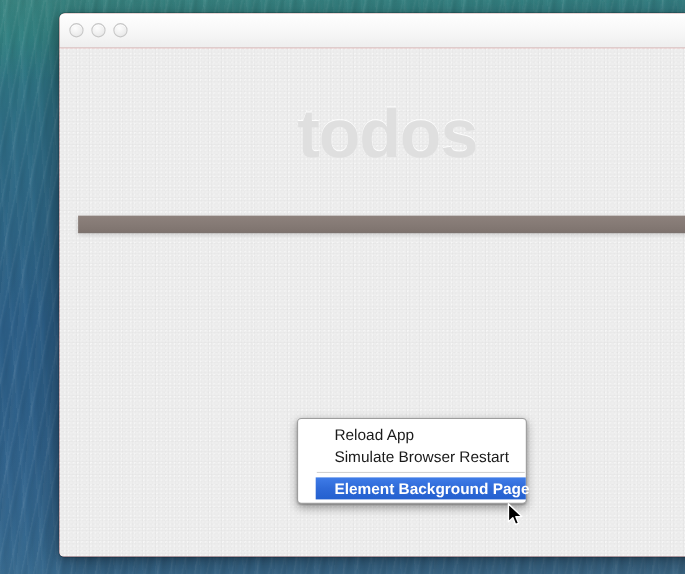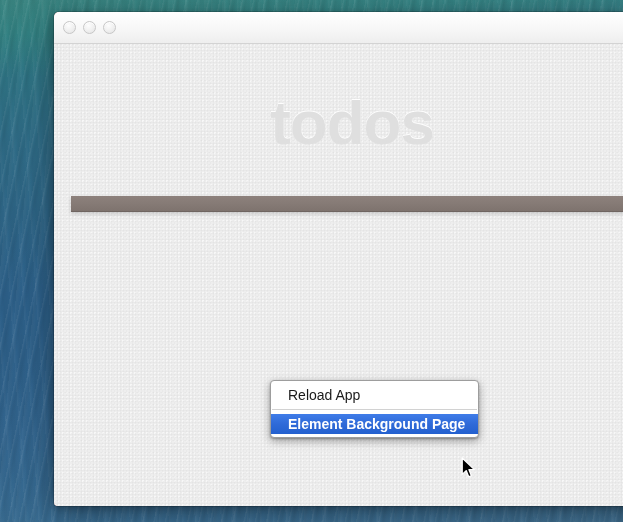--- a/index.html
+++ b/index.html
@@ -219,21 +219,21 @@
     position: absolute;
     left: 216px;
     top: 336px;
     width: 209px;
     background: #ffffff;
     border: 1px solid #9d9d9d;
     border-radius: 4px;
     box-shadow:
       0 3px 9px rgba(0,0,0,0.35),
       0 1px 2px rgba(0,0,0,0.25);
-    padding: 4px 0 3px 0;
+    padding: 4px 0 3px 16px;
     font-family: "Liberation Sans", sans-serif;
     z-index: 40;
   }
 
   .menu-item {
     height: 20px;
     line-height: 20px;
     padding: 0 8px 0 17px;
     font-size: 14px;
     color: #1a1a1a;
@@ -289,20 +289,21 @@
 
     <div id="todo-card">
       <div id="todo-card-header"></div>
     </div>
 
 
     <div id="context-menu">
 
       <div class="menu-item">Reload App</div>
 
+      <div class="menu-item">Simulate Browser Restart</div>
 
       <div class="menu-separator"></div>
 
 
       <div class="menu-item highlighted">Element Background Page</div>
     </div>
 
     <div id="cursor">
       <svg width="16" height="23" viewBox="0 0 16 23">
         <path d="M1.2 1 L1.2 17.4 L5.2 13.6 L7.7 19.8 L10.4 18.7 L8.0 12.7 L13.4 12.6 Z" fill="#000000" stroke="#ffffff" stroke-width="1.3" stroke-linejoin="round"></path>

